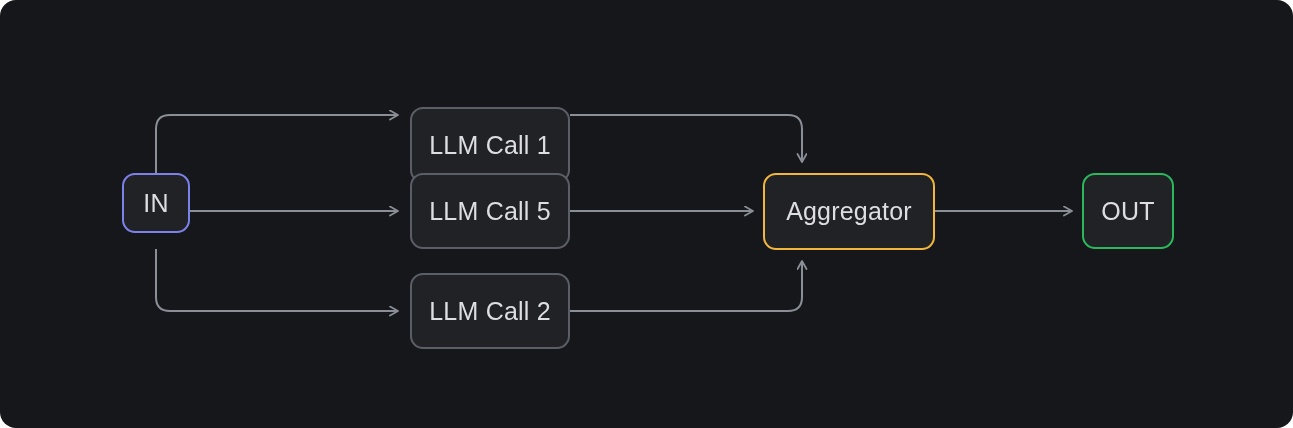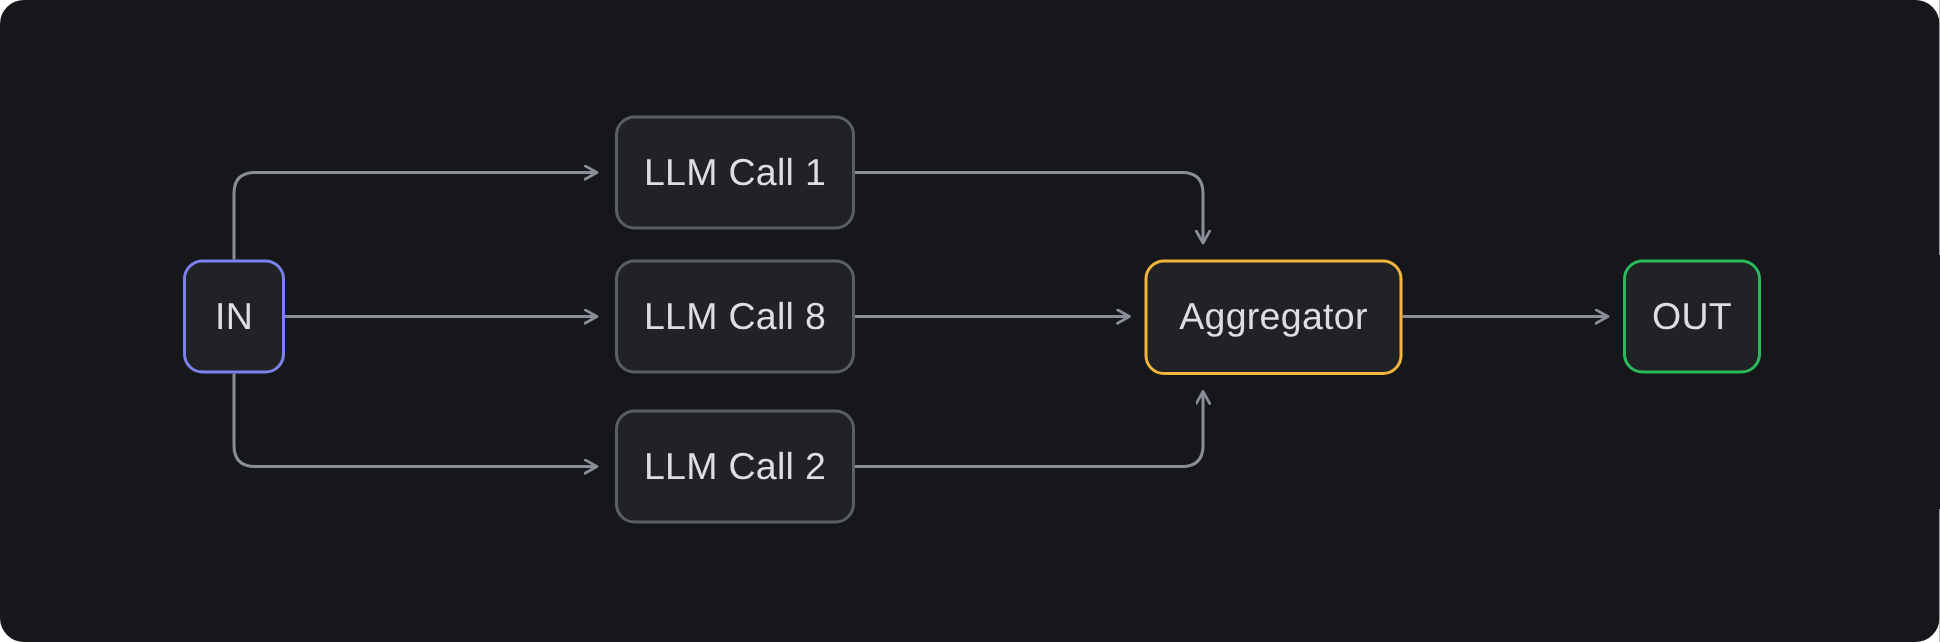--- a/index.html
+++ b/index.html
@@ -34,21 +34,21 @@
     align-items: center;
     justify-content: center;
     background: var(--node-fill, #212226);
     border: 2px solid var(--node-border, #5A5E66);
     border-radius: 13px;
     color: var(--text, #DEDEE2);
     font-size: 25px;
     letter-spacing: 0.2px;
     white-space: nowrap;
   }
-  .node-in        { left: 122px; top: 173px; width: 68px;  height: 76px; }
+  .node-in        { left: 122px; top: 173px; width: 68px;  height: 60px; }
   .node-llm1      { left: 410px; top: 77px;  width: 160px; height: 76px; }
   .node-llm2      { left: 410px; top: 173px; width: 160px; height: 76px; }
   .node-llm3      { left: 410px; top: 273px; width: 160px; height: 76px; }
   .node-aggregator{ left: 763px; top: 173px; width: 172px; height: 77px; }
   .node-out       { left: 1082px;top: 173px; width: 92px;  height: 76px; }
 </style>
 </head>
 <body>
 
 <div class="canvas">
@@ -65,26 +65,26 @@
     <path class="wire" d="M570,115 H788 Q802,115 802,129 V162" marker-end="url(#chev)"></path>
     <path class="wire" d="M570,211 H753" marker-end="url(#chev)"></path>
     <path class="wire" d="M570,311 H788 Q802,311 802,297 V261" marker-end="url(#chev)"></path>
     <path class="wire" d="M935,211 H1072" marker-end="url(#chev)"></path>
   </svg>
 
   <div class="node node-in" style="border-color: rgb(124, 130, 236);">
     <span>IN</span>
   </div>
 
-  <div class="node node-llm1" style="border-color: rgb(90, 94, 102);">
+  <div class="node node-llm1" style="border-color: rgb(90, 94, 102); margin-top: 30px;">
     <span>LLM Call 1</span>
   </div>
 
   <div class="node node-llm2" style="border-color: rgb(90, 94, 102);">
-    <span>LLM Call 8</span>
+    <span>LLM Call 5</span>
   </div>
 
   <div class="node node-llm3" style="border-color: rgb(90, 94, 102);">
     <span>LLM Call 2</span>
   </div>
 
   <div class="node node-aggregator" style="border-color: rgb(242, 182, 60); justify-content: center;">
     <span>Aggregator</span>
   </div>
 

